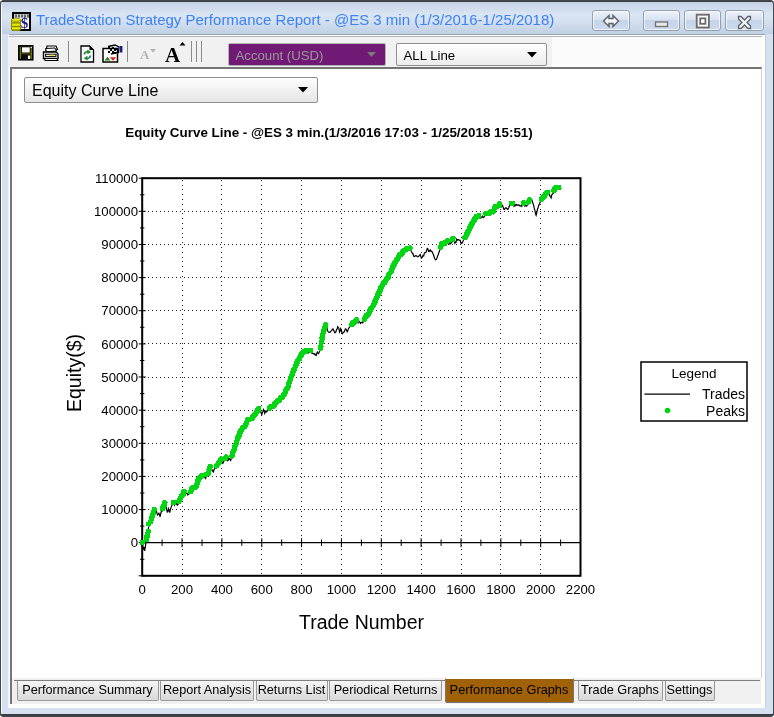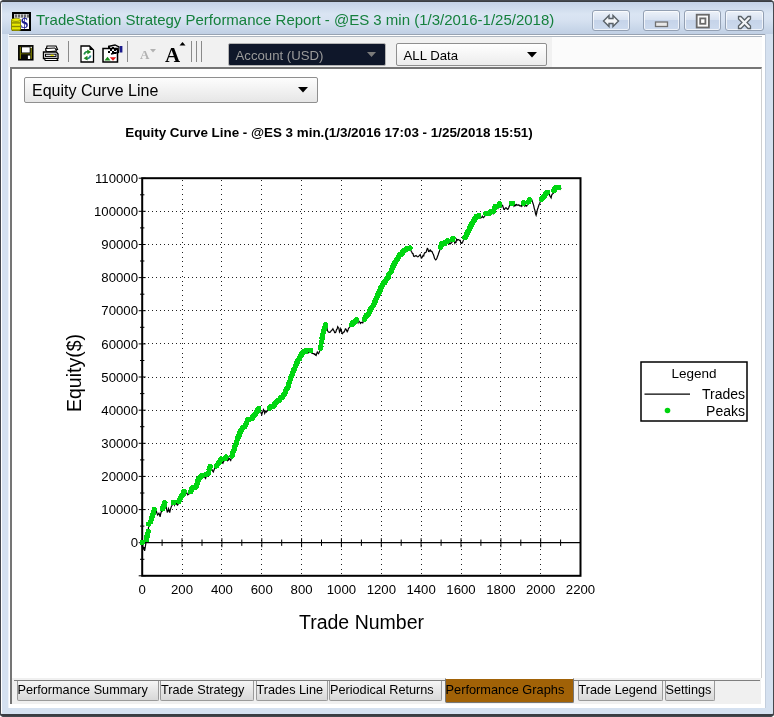--- a/index.html
+++ b/index.html
@@ -10,41 +10,41 @@
 #edgeL{left:0;top:0;width:1.3px;height:717px;background:#4a4d52}
 #edgeR{left:772.7px;top:0;width:1.3px;height:717px;background:#4a4d52}
 #edgeB{left:0;top:714.3px;width:774px;height:2.7px;background:#3a3d42}
 #blueL{left:1.5px;top:34px;width:7.5px;height:680px;background:#d5e1f0;border-right:1px solid #eef3fa}
 #blueR{left:764.5px;top:34px;width:8px;height:680px;background:#d5e1f0;border-left:1px solid #c3cedd}
 #blueB{left:1.5px;top:708.2px;width:771px;height:6.2px;background:#d5e1f0}
 
 #titlebar{left:1.5px;top:2px;width:771px;height:33px;
  background:linear-gradient(180deg,#c4d2e6 0%,#dae5f3 38%,#d7e2f1 55%,#cad8ea 80%,#c0cfe4 100%);
  border-bottom:1px solid #98a3b2}
-#title{left:36px;top:12.2px;font-size:15px;color:#15803d;line-height:1}
+#title{left:36px;top:12.2px;font-size:15px;color:#3b82f6;line-height:1}
 .capbtn{top:9.8px;height:21.6px;border:1px solid #93a0b3;border-radius:3px;
  background:linear-gradient(180deg,#edf2f9 0%,#d8e2f1 45%,#c6d4e9 50%,#ccdaee 100%);
  box-shadow:inset 0 0 0 1px rgba(255,255,255,.7)}
 
 #toolbar{left:9px;top:35.5px;width:753px;height:31.5px;background:#f1f1f1;border-top:1px solid #aeb6c0}
 #toolbarR{left:552px;top:36.5px;width:210px;height:30px;background:#fbfbfb}
 .sep{top:41px;width:1.3px;height:21px;background:#8a8a8a}
 .combo{position:absolute;border-radius:2px;font-size:13.2px}
-#combo-acct{left:227.5px;top:43px;width:158px;height:22.5px;border:1px solid #b4b4b4;background:#0f172a;color:#9a9a9a}
+#combo-acct{left:227.5px;top:43px;width:158px;height:22.5px;border:1px solid #b4b4b4;background:#701a75;color:#9a9a9a}
 #combo-all{left:395.5px;top:43px;width:151.5px;height:22.5px;border:1px solid #8f8f8f;background:linear-gradient(180deg,#fff,#ececec);color:#000}
 #combo-ecl{left:24px;top:77px;width:294px;height:25.5px;border:1px solid #8f8f8f;background:linear-gradient(180deg,#fdfdfd,#e6e6e6);color:#000;font-size:16px}
 .combo .txt{position:absolute;left:7px;top:3.5px}
 .combo svg{position:absolute;right:8px;top:50%;margin-top:-2.5px}
 
 #report{left:10px;top:67px;width:752px;height:611.3px;border:2px solid #757575;border-bottom:none;border-right:1.5px solid #cfcfcf;background:#fff}
 #tabedgeL{left:10px;top:678.3px;width:2px;height:26px;background:#757575}
 
 #tabstrip{left:12px;top:678.3px;width:749px;height:26px;background:#f0f0f0}
 #tabline{left:14px;top:680.2px;width:746px;height:1.2px;background:#7f7f7f}
-.tab{top:681.4px;height:20px;background:linear-gradient(180deg,#f6f6f6,#e9e9e9 40%,#d8d8d8);border:1px solid #9a9a9a;border-top:none;border-radius:0 0 2px 2px;font-size:12.7px;color:#000;line-height:18px}
+.tab{top:681.4px;height:20px;background:linear-gradient(180deg,#f6f6f6,#e9e9e9 40%,#d8d8d8);border:1px solid #9a9a9a;border-top:none;border-radius:0 0 2px 2px;font-size:12.7px;color:#000;text-align:center;line-height:18px}
 .tab.sel{top:677.5px;height:25.5px;background:#a16207;border:1px solid #777;border-top:1px solid #fff;line-height:22px;font-size:12.8px;z-index:3}
 </style></head><body>
 <div id="root">
  <div class="abs" id="edgeT"></div>
  <div class="abs" id="titlebar"></div>
  <svg class="abs" style="left:10.5px;top:11px" width="21" height="21" viewBox="0 0 21 21">
 <rect x="1" y="1" width="19" height="19" fill="#000"></rect>
 <rect x="3" y="3" width="15" height="15" fill="#fff"></rect>
 <rect x="3" y="3" width="15" height="4" fill="#cfcfcf"></rect>
 <g stroke="#000" stroke-width="1">
@@ -137,21 +137,21 @@
  <div class="abs sep" style="left:190.5px"></div>
  <div class="abs sep" style="left:195.5px"></div>
  <div class="abs sep" style="left:200.5px"></div>
  <div class="combo" id="combo-acct">
       <span class="txt">Account (USD)</span>
       <svg width="10" height="6">
         <path d="M0 0 L9 0 L4.5 5 Z" fill="#7a7a7a"></path>
       </svg>
     </div>
  <div class="combo" id="combo-all">
-      <span class="txt">ALL Data</span>
+      <span class="txt">ALL Line</span>
       <svg width="11" height="6">
         <path d="M0 0 L10 0 L5 5.5 Z" fill="#000"></path>
       </svg>
     </div>
  <div class="abs" id="report"></div>
  <div class="combo" id="combo-ecl">
       <span class="txt">Equity Curve Line</span>
       <svg width="11" height="6">
         <path d="M0 0 L10 0 L5 5.5 Z" fill="#000"></path>
       </svg>
@@ -583,25 +583,25 @@
         <circle cx="555.2" cy="188.6" r="2.7"></circle>
         <circle cx="555.8" cy="187.9" r="2.7"></circle>
         <circle cx="557.6" cy="187.7" r="2.7"></circle>
         <circle cx="558.8" cy="187.6" r="2.7"></circle>
       </g>
  </svg>
  <div class="abs" id="tabstrip"></div>
  <div class="abs" id="tabedgeL"></div>
  <div class="abs" id="tabline"></div>
  <div class="abs tab" style="left:16.5px;width:142px">Performance Summary</div>
- <div class="abs tab" style="left:160px;width:94px">Trade Strategy</div>
- <div class="abs tab" style="left:255.5px;width:72px">Trades Line</div>
+ <div class="abs tab" style="left:160px;width:94px">Report Analysis</div>
+ <div class="abs tab" style="left:255.5px;width:72px">Returns List</div>
  <div class="abs tab" style="left:329px;width:113px">Periodical Returns</div>
  <div class="abs tab sel" style="left:444.5px;width:129px">Performance Graphs</div>
- <div class="abs tab" style="left:577.5px;width:85px">Trade Legend</div>
+ <div class="abs tab" style="left:577.5px;width:85px">Trade Graphs</div>
  <div class="abs tab" style="left:664.5px;width:50px">Settings</div>
  <div class="abs" id="blueL"></div>
  <div class="abs" id="blueR"></div>
  <div class="abs" id="blueB"></div>
  <div class="abs" id="edgeL"></div>
  <div class="abs" id="edgeR"></div>
  <div class="abs" id="edgeB"></div>
  <div id="winborder"></div>
 </div>
 

